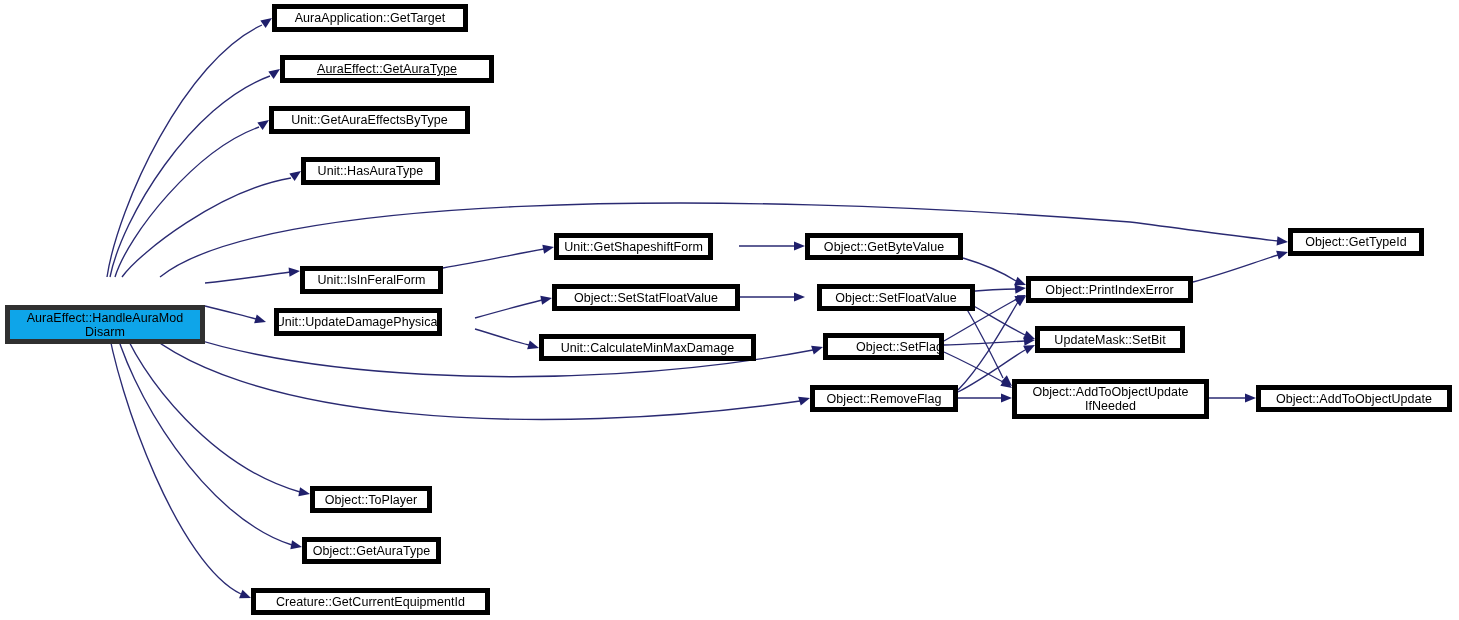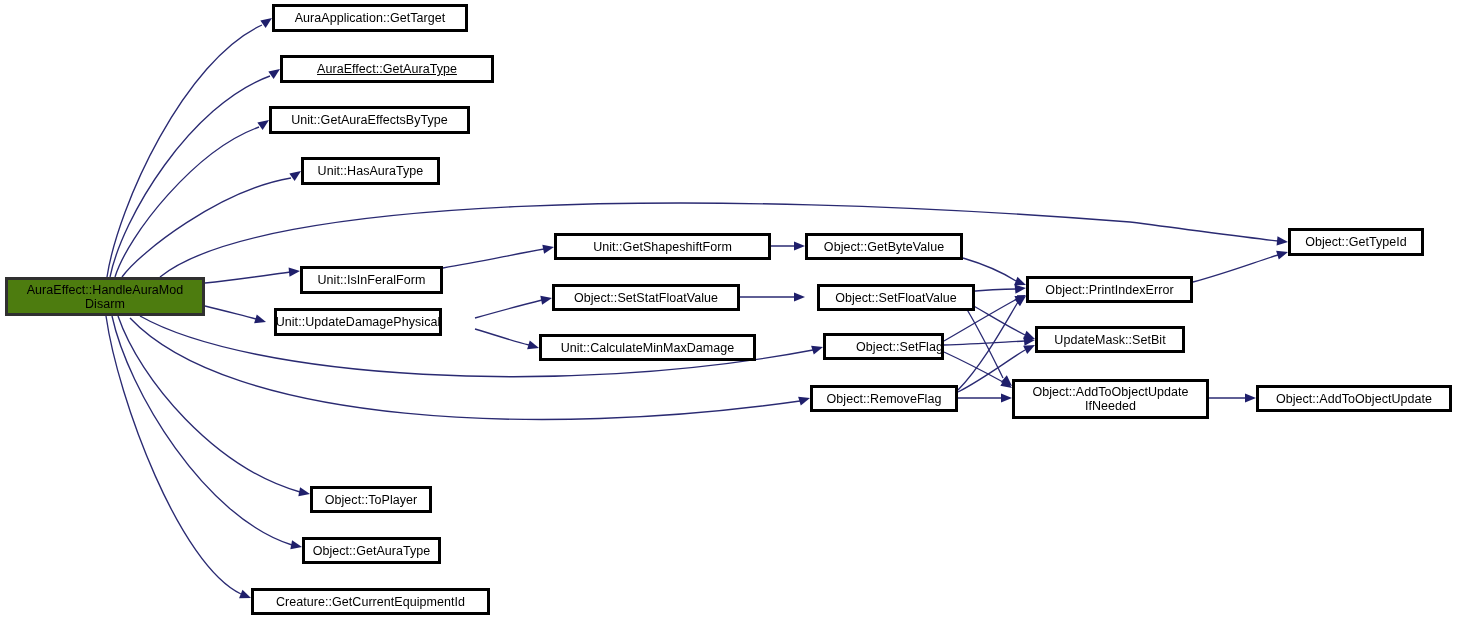--- a/index.html
+++ b/index.html
@@ -18,35 +18,36 @@
   #edges {
     position: absolute;
     left: 0;
     top: 0;
     width: 1459px;
     height: 620px;
   }
   .gnode {
     position: absolute;
     box-sizing: border-box;
-    border: 3px solid #000000;
+    border: 5px solid #000000;
     background: #ffffff;
     color: #000000;
     font-size: 12.5px;
     line-height: 1.12;
     display: flex;
     align-items: center;
     justify-content: center;
     text-align: center;
     white-space: pre-line;
     letter-spacing: 0.05px;
   }
   .gnode.root {
-    background: #4d7c0f;
+    background: #0ea5e9;
     border-color: #303030;
+    margin-top: 28px;
   }
   .edge-path {
     fill: none;
     stroke: #2a2a72;
     stroke-width: 1.35;
   }
   .arrow-head {
     fill: #1f1f6b;
     stroke: none;
   }
@@ -120,21 +121,21 @@
 Disarm</div>
       <div class="gnode" style="left: 272px; top: 4px; width: 196px; height: 28px;">AuraApplication::GetTarget</div>
       <div class="gnode" style="left: 280px; top: 55px; width: 214px; height: 28px; text-decoration: underline;">AuraEffect::GetAuraType</div>
       <div class="gnode" style="left: 269px; top: 106px; width: 201px; height: 28px;">Unit::GetAuraEffectsByType</div>
       <div class="gnode" style="left: 301px; top: 157px; width: 139px; height: 28px;">Unit::HasAuraType</div>
       <div class="gnode" style="left: 300px; top: 266px; width: 143px; height: 28px;">Unit::IsInFeralForm</div>
       <div class="gnode" style="left: 274px; top: 308px; width: 168px; height: 28px;">Unit::UpdateDamagePhysical</div>
       <div class="gnode" style="left: 310px; top: 486px; width: 122px; height: 27px;">Object::ToPlayer</div>
       <div class="gnode" style="left: 302px; top: 537px; width: 139px; height: 27px;">Object::GetAuraType</div>
       <div class="gnode" style="left: 251px; top: 588px; width: 239px; height: 27px;">Creature::GetCurrentEquipmentId</div>
-      <div class="gnode" style="left: 554px; top: 233px; width: 217px; height: 27px;">Unit::GetShapeshiftForm</div>
+      <div class="gnode" style="left: 554px; top: 233px; width: 159px; height: 27px;">Unit::GetShapeshiftForm</div>
       <div class="gnode" style="left: 552px; top: 284px; width: 188px; height: 27px;">Object::SetStatFloatValue</div>
       <div class="gnode" style="left: 539px; top: 334px; width: 217px; height: 27px;">Unit::CalculateMinMaxDamage</div>
       <div class="gnode" style="left: 805px; top: 233px; width: 158px; height: 27px;">Object::GetByteValue</div>
       <div class="gnode" style="left: 805px; top: 284px; width: 158px; height: 27px; margin-left: 12px;">Object::SetFloatValue</div>
       <div class="gnode" style="left: 823px; top: 333px; width: 121px; height: 27px; padding-left: 32px;">Object::SetFlag</div>
       <div class="gnode" style="left: 810px; top: 385px; width: 148px; height: 27px;">Object::RemoveFlag</div>
       <div class="gnode" style="left: 1026px; top: 276px; width: 167px; height: 27px;">Object::PrintIndexError</div>
       <div class="gnode" style="left: 1035px; top: 326px; width: 150px; height: 27px;">UpdateMask::SetBit</div>
       <div class="gnode" style="left: 1012px; top: 379px; width: 197px; height: 40px;">Object::AddToObjectUpdate
 IfNeeded</div>

